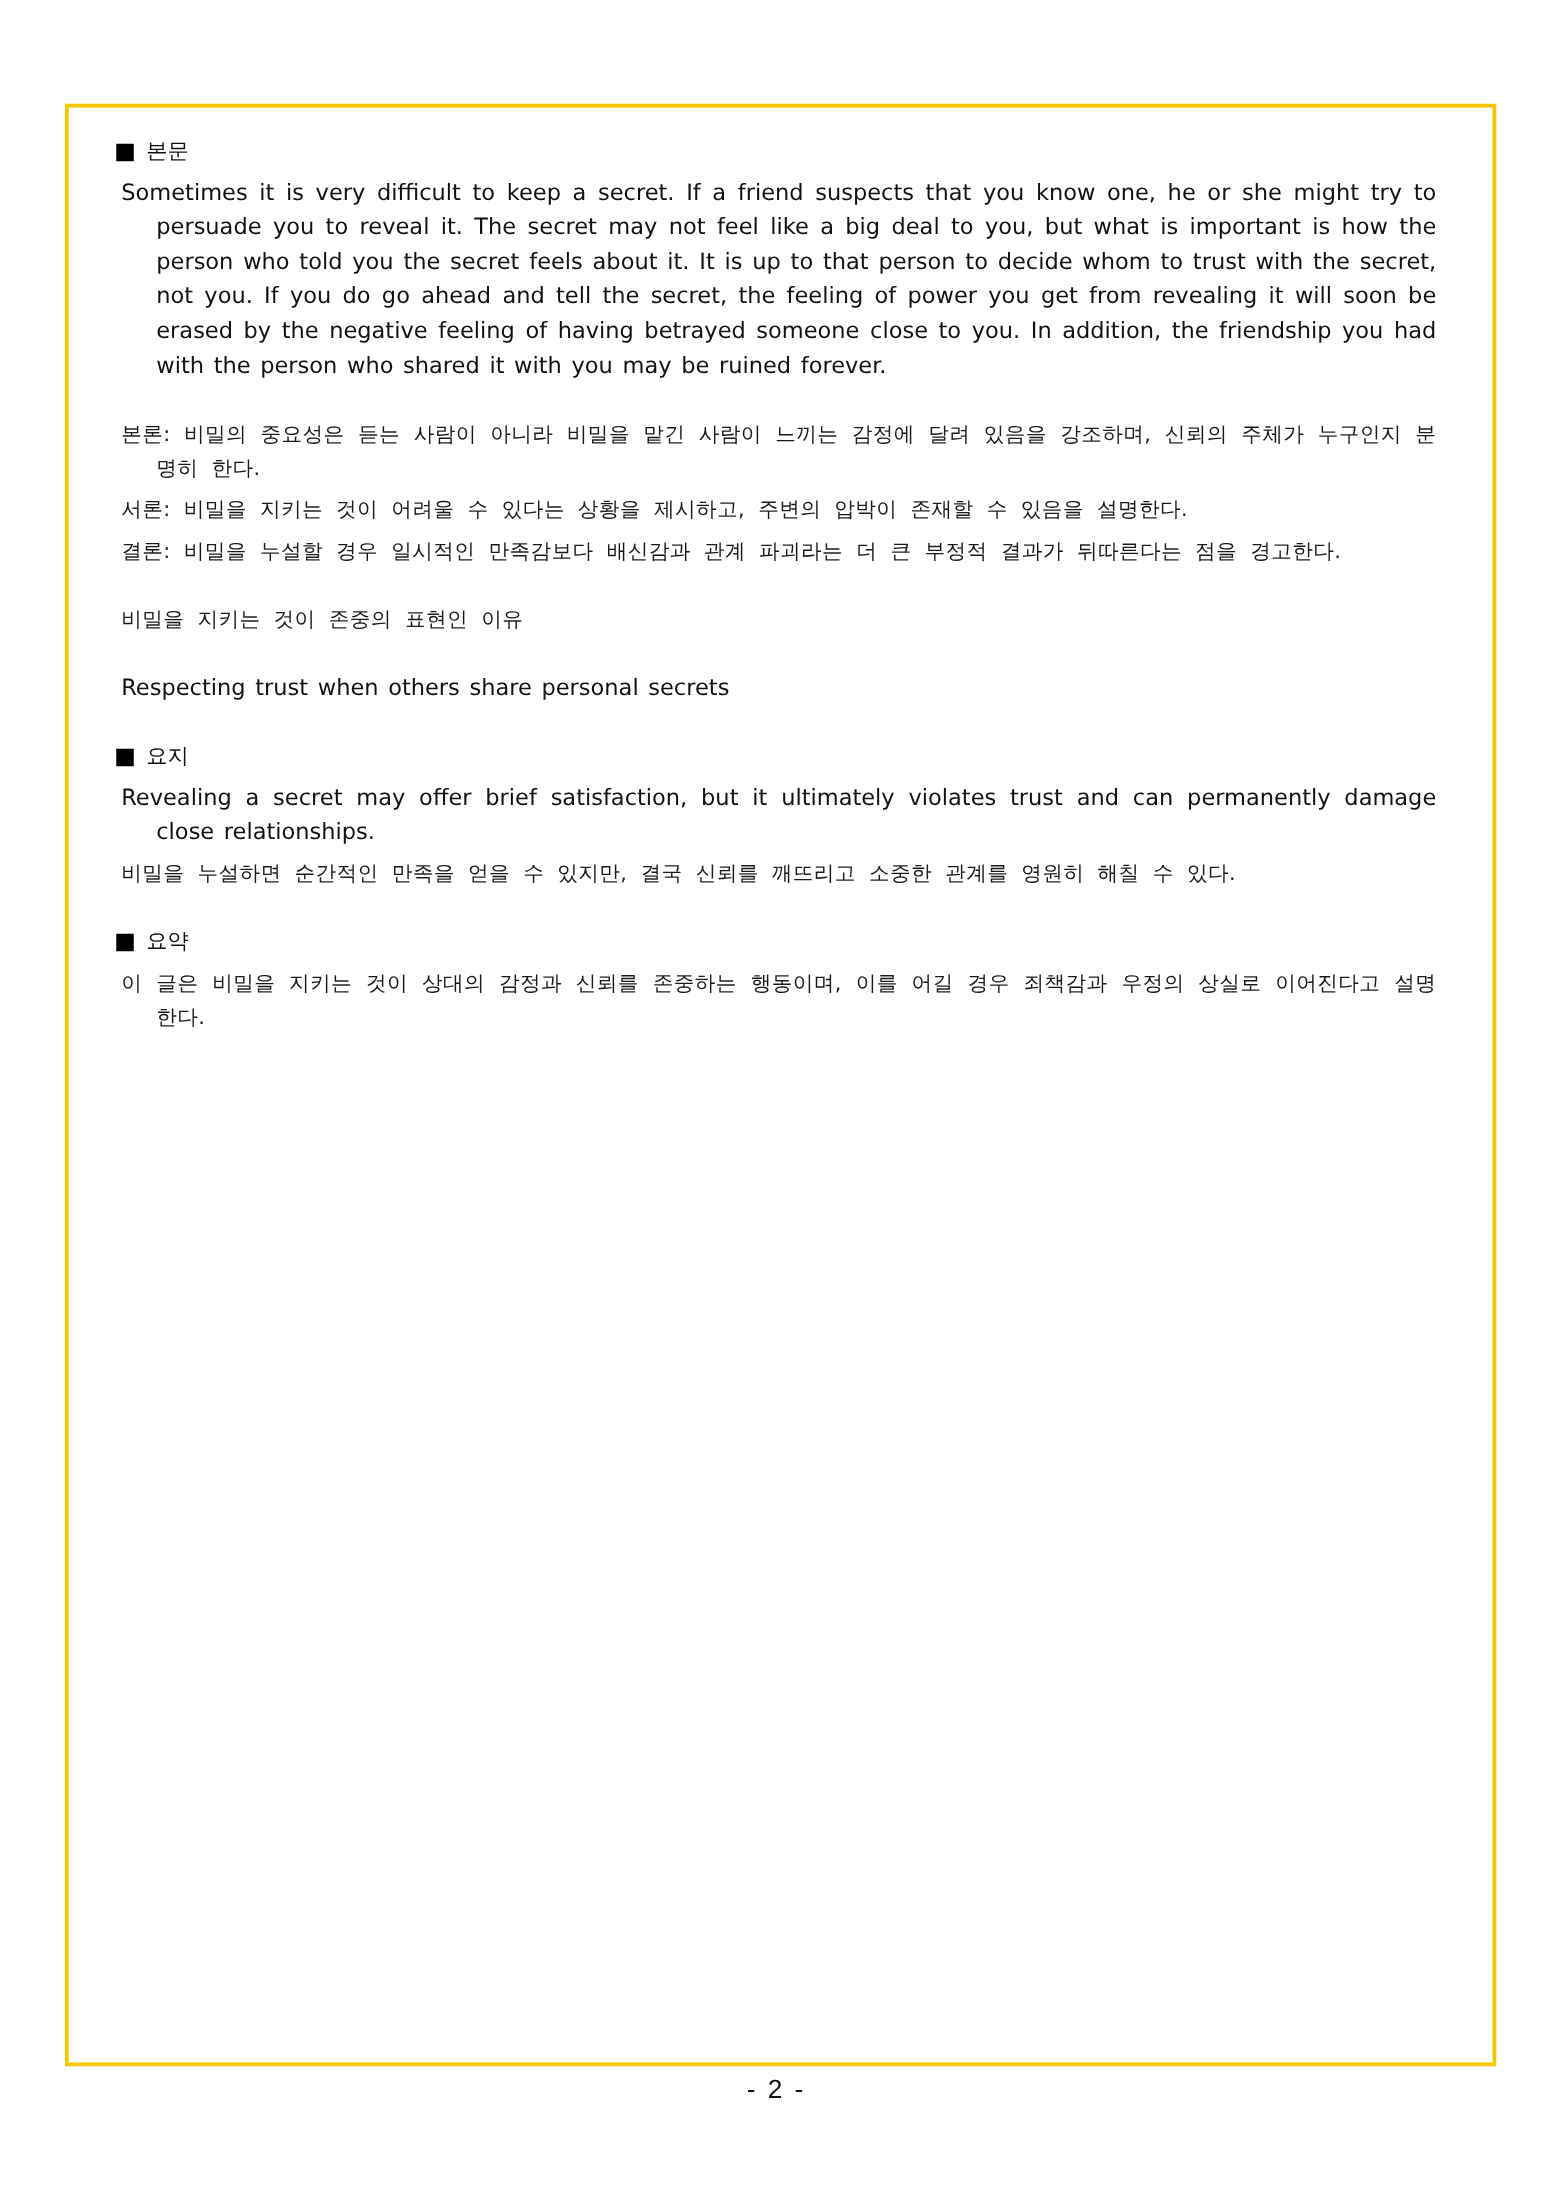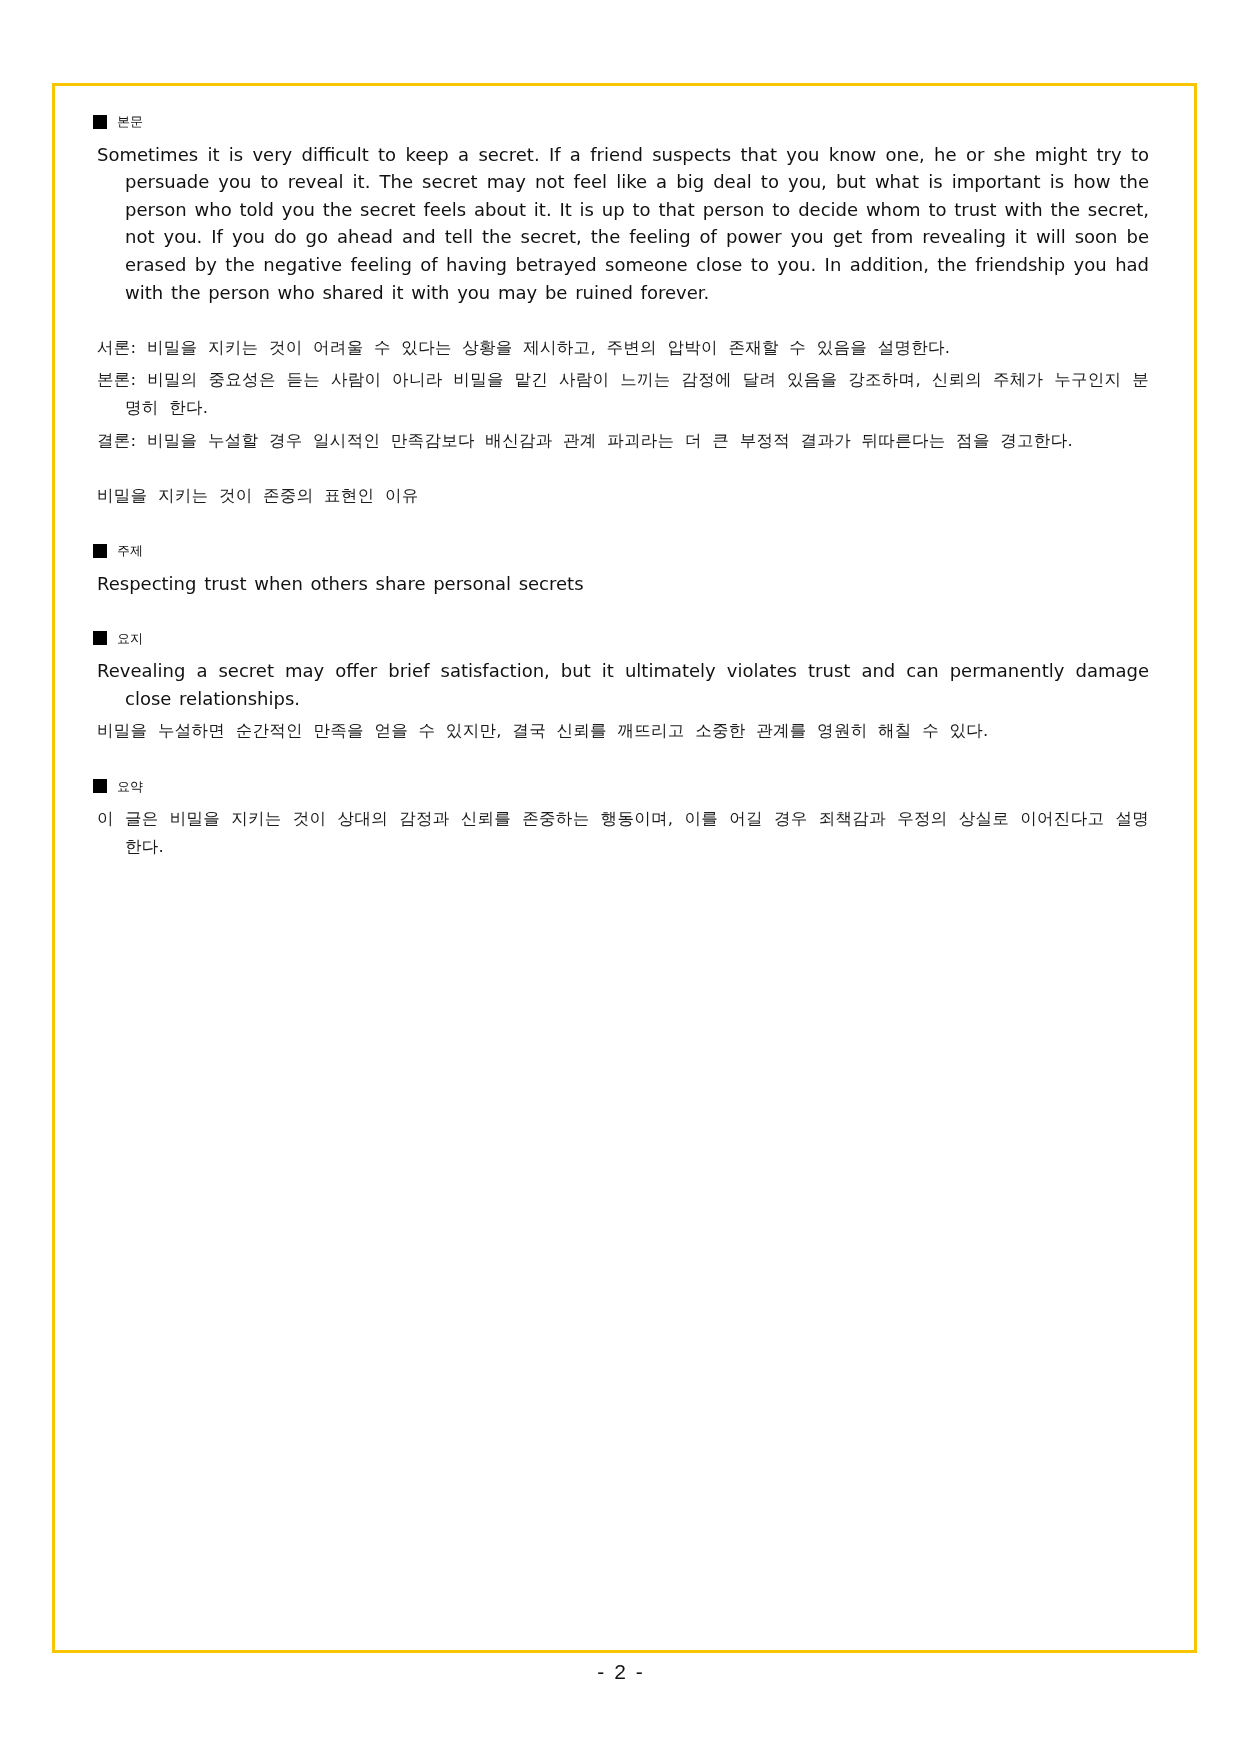--- a/index.html
+++ b/index.html
@@ -31,21 +31,21 @@
     width: 1062px;
     font-size: 18px;
     line-height: 27.6px;
   }
   .section {
     margin-bottom: 27.6px;
   }
   .section-head {
     display: flex;
     align-items: center;
-    font-size: 13px;
+    font-size: 17px;
     height: 27.6px;
   }
   .square-icon {
     display: inline-block;
     width: 14px;
     height: 14px;
     background: #000000;
     margin-right: 10px;
     margin-left: 1px;
   }
@@ -84,34 +84,30 @@
 
   <div class="section">
     <div class="section-head">
       <span class="square-icon"></span>
       <span>본문</span>
     </div>
     <p class="para">Sometimes it is very difficult to keep a secret. If a friend suspects that you know one, he or she might try to persuade you to reveal it. The secret may not feel like a big deal to you, but what is important is how the person who told you the secret feels about it. It is up to that person to decide whom to trust with the secret, not you. If you do go ahead and tell the secret, the feeling of power you get from revealing it will soon be erased by the negative feeling of having betrayed someone close to you. In addition, the friendship you had with the person who shared it with you may be ruined forever.</p>
   </div>
 
   <div class="section">
+    <p class="para ko">본론: 비밀의 중요성은 듣는 사람이 아니라 비밀을 맡긴 사람이 느끼는 감정에 달려 있음을 강조하며, 신뢰의 주체가 누구인지 분명히 한다.</p>
     <p class="para ko">서론: 비밀을 지키는 것이 어려울 수 있다는 상황을 제시하고, 주변의 압박이 존재할 수 있음을 설명한다.</p>
-    <p class="para ko">본론: 비밀의 중요성은 듣는 사람이 아니라 비밀을 맡긴 사람이 느끼는 감정에 달려 있음을 강조하며, 신뢰의 주체가 누구인지 분명히 한다.</p>
     <p class="para ko">결론: 비밀을 누설할 경우 일시적인 만족감보다 배신감과 관계 파괴라는 더 큰 부정적 결과가 뒤따른다는 점을 경고한다.</p>
   </div>
 
   <div class="section">
     <p class="para ko">비밀을 지키는 것이 존중의 표현인 이유</p>
   </div>
 
   <div class="section">
-    <div class="section-head">
-      <span class="square-icon"></span>
-      <span>주제</span>
-    </div>
     <p class="para">Respecting trust when others share personal secrets</p>
   </div>
 
   <div class="section">
     <div class="section-head">
       <span class="square-icon"></span>
       <span>요지</span>
     </div>
     <p class="para">Revealing a secret may offer brief satisfaction, but it ultimately violates trust and can permanently damage close relationships.</p>
     <p class="para ko">비밀을 누설하면 순간적인 만족을 얻을 수 있지만, 결국 신뢰를 깨뜨리고 소중한 관계를 영원히 해칠 수 있다.</p>

